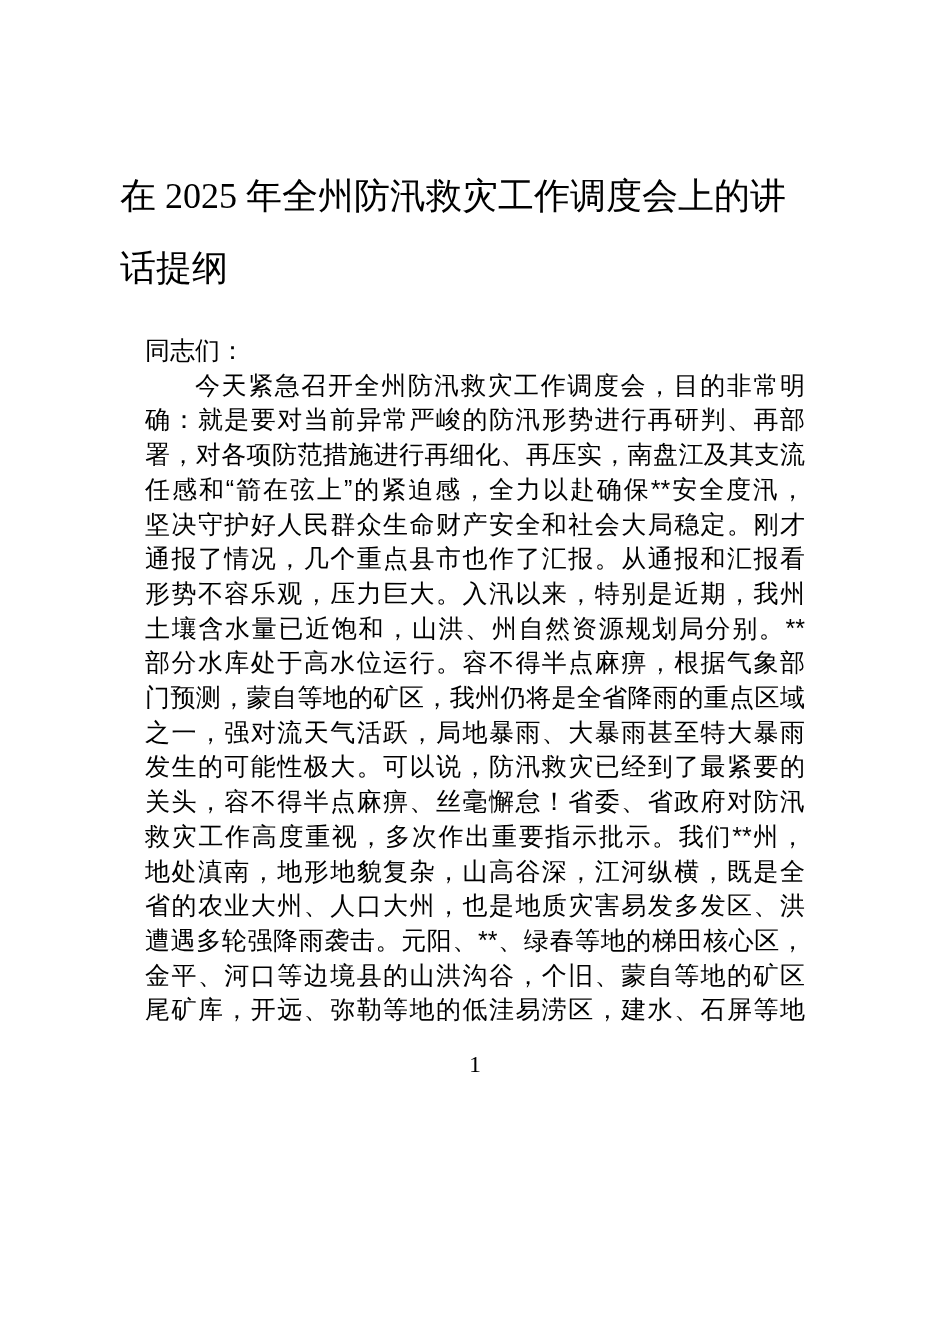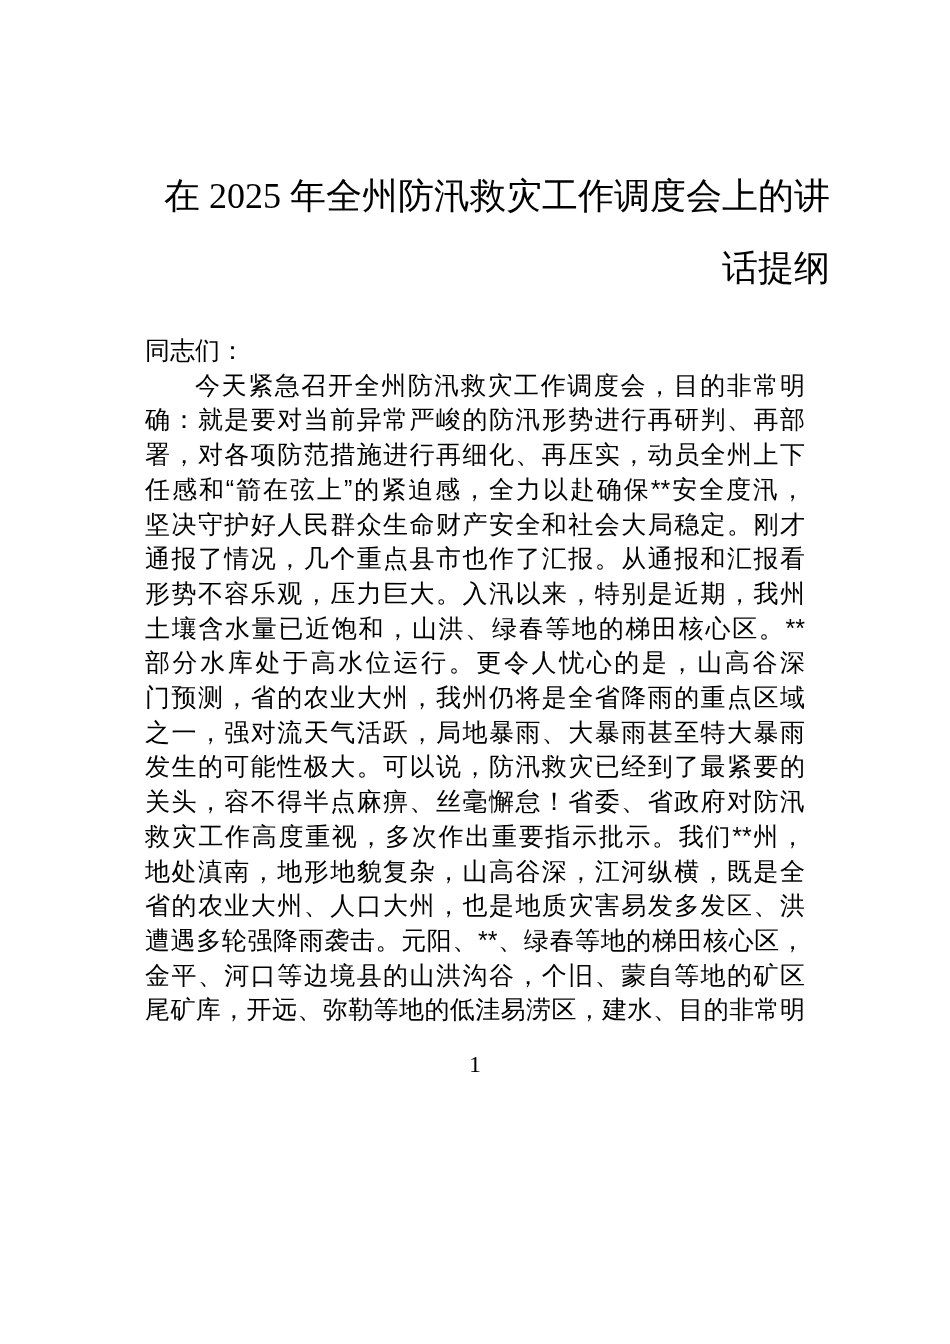--- a/index.html
+++ b/index.html
@@ -10,21 +10,21 @@
   .page {
     position: relative;
     width: 950px;
     height: 1344px;
     background: #ffffff;
     color: #000000;
     overflow: hidden;
   }
   .doc-title {
     margin: 160px 120px 0 120px;
-    text-align: right;
+    text-align: left;
     font-family: "Liberation Serif", "DejaVu Serif", serif;
     font-size: 36px;
     line-height: 72px;
     font-weight: normal;
     color: #000000;
   }
   .doc-body {
     margin: 29px 60px 0 145px;
     width: 660px;
     font-family: "Liberation Sans", "DejaVu Sans", sans-serif;
@@ -58,34 +58,34 @@
 
   <div class="doc-title">
     <div>在 2025 年全州防汛救灾工作调度会上的讲</div>
     <div>话提纲</div>
   </div>
 
   <div class="doc-body">
     <div class="salutation">同志们：</div>
     <div class="body-line first-line">今天紧急召开全州防汛救灾工作调度会，目的非常明</div>
     <div class="body-line">确：就是要对当前异常严峻的防汛形势进行再研判、再部</div>
-    <div class="body-line">署，对各项防范措施进行再细化、再压实，动员全州上下</div>
+    <div class="body-line">署，对各项防范措施进行再细化、再压实，南盘江及其支流</div>
     <div class="body-line">任感和“箭在弦上”的紧迫感，全力以赴确保**安全度汛，</div>
     <div class="body-line">坚决守护好人民群众生命财产安全和社会大局稳定。刚才</div>
     <div class="body-line">通报了情况，几个重点县市也作了汇报。从通报和汇报看</div>
     <div class="body-line">形势不容乐观，压力巨大。入汛以来，特别是近期，我州</div>
-    <div class="body-line">土壤含水量已近饱和，山洪、绿春等地的梯田核心区。**</div>
-    <div class="body-line">部分水库处于高水位运行。更令人忧心的是，山高谷深</div>
-    <div class="body-line">门预测，省的农业大州，我州仍将是全省降雨的重点区域</div>
+    <div class="body-line">土壤含水量已近饱和，山洪、州自然资源规划局分别。**</div>
+    <div class="body-line">部分水库处于高水位运行。容不得半点麻痹，根据气象部</div>
+    <div class="body-line">门预测，蒙自等地的矿区，我州仍将是全省降雨的重点区域</div>
     <div class="body-line">之一，强对流天气活跃，局地暴雨、大暴雨甚至特大暴雨</div>
     <div class="body-line">发生的可能性极大。可以说，防汛救灾已经到了最紧要的</div>
     <div class="body-line">关头，容不得半点麻痹、丝毫懈怠！省委、省政府对防汛</div>
     <div class="body-line">救灾工作高度重视，多次作出重要指示批示。我们**州，</div>
     <div class="body-line">地处滇南，地形地貌复杂，山高谷深，江河纵横，既是全</div>
     <div class="body-line">省的农业大州、人口大州，也是地质灾害易发多发区、洪</div>
     <div class="body-line">遭遇多轮强降雨袭击。元阳、**、绿春等地的梯田核心区，</div>
     <div class="body-line">金平、河口等边境县的山洪沟谷，个旧、蒙自等地的矿区</div>
-    <div class="body-line">尾矿库，开远、弥勒等地的低洼易涝区，建水、目的非常明</div>
+    <div class="body-line">尾矿库，开远、弥勒等地的低洼易涝区，建水、石屏等地</div>
   </div>
 
   <div class="page-footer">1</div>
 
 </div>
 
 </body></html>

